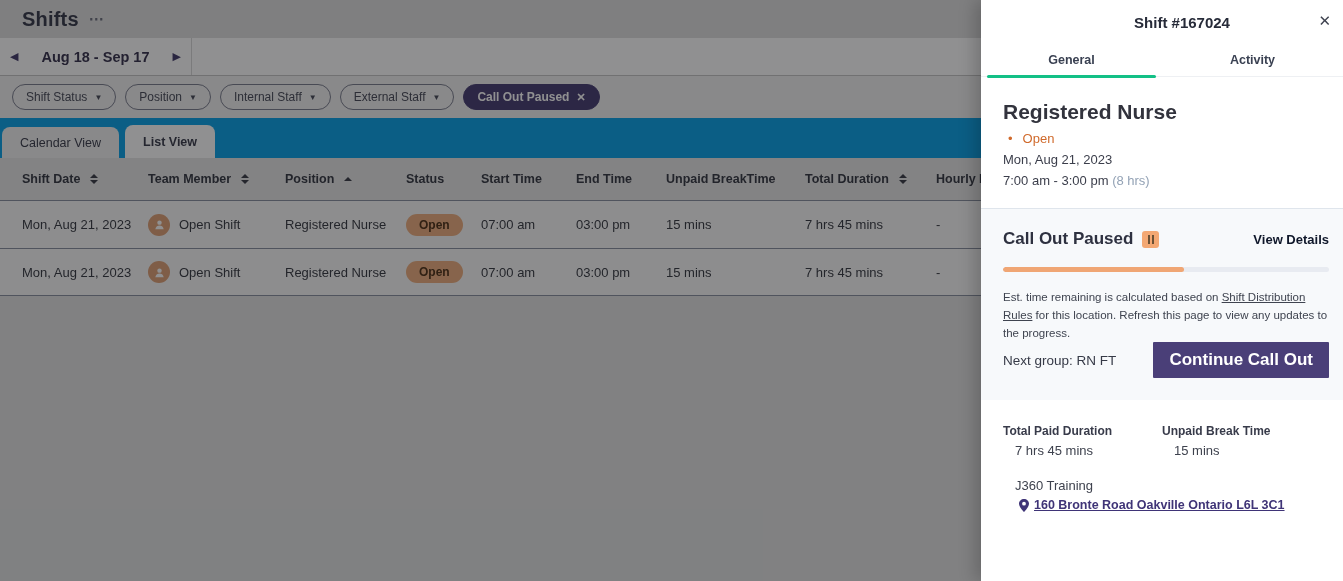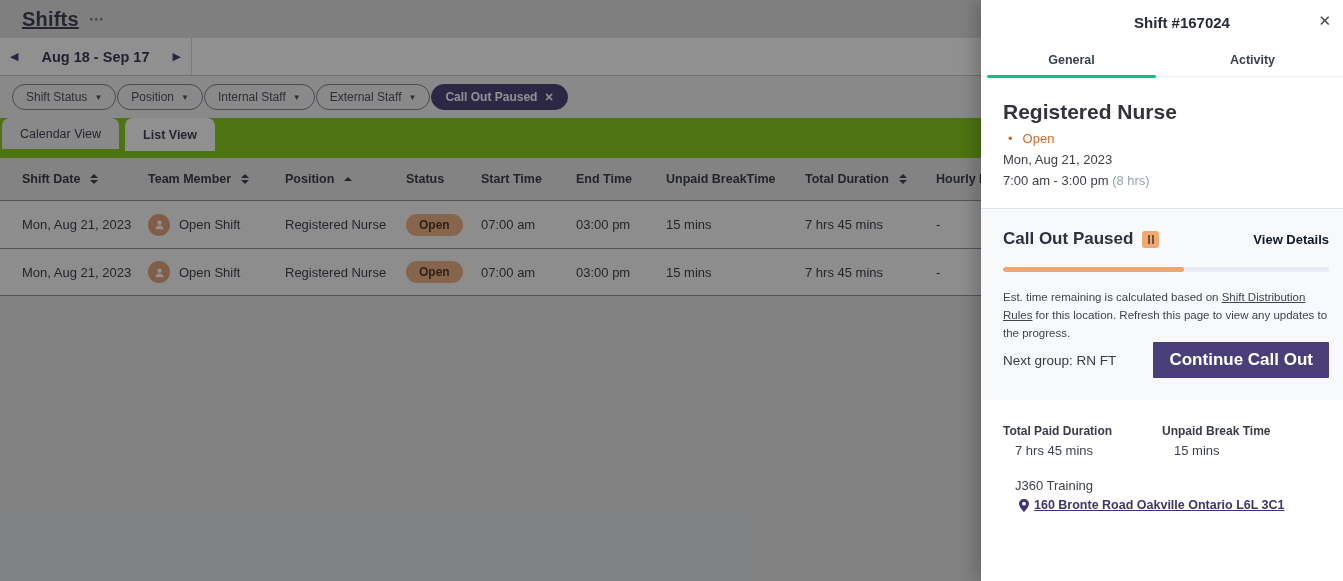--- a/index.html
+++ b/index.html
@@ -3,37 +3,37 @@
 <meta charset="utf-8">
 <style>
   * { margin:0; padding:0; box-sizing:border-box; }
   html,body { width:1343px; height:581px; overflow:hidden; background:#e3e3e3;
     font-family:"Liberation Sans", sans-serif; }
   .app { position:relative; width:1343px; height:581px; }
 
   
   .left { position:absolute; left:0; top:0; width:981px; height:581px; background:#e3e3e3; overflow:hidden; }
   .app-header { height:38px; background:#e0e0e0; display:flex; align-items:center; padding-left:22px; }
-  .app-title { font-size:20px; font-weight:bold; color:#3a3d4d; letter-spacing:.2px;text-decoration:underline; }
+  .app-title { font-size:20px; font-weight:bold; color:#3a3d4d; letter-spacing:.2px; }
   .more-dots { margin-left:10px; color:#6f7280; font-size:15px; font-weight:bold; letter-spacing:1px; }
 
   .toolbar { height:38px; background:#ffffff; border-bottom:1px solid #c6c6c6; display:flex; }
   .date-nav { width:192px; display:flex; align-items:center; justify-content:space-between;
     padding:0 10px; border-right:1px solid #d9d9d9; }
   .date-arrow { color:#463e6e; font-size:11px; cursor:pointer; }
   .date-range { font-size:14.5px; font-weight:bold; color:#3a3550; }
 
-  .filters { height:42px; background:#f2f2f2; display:flex; align-items:center; gap:1px; padding-left:12px; }
+  .filters { height:42px; background:#f2f2f2; display:flex; align-items:center; gap:9px; padding-left:12px; }
   .chip { display:inline-flex; align-items:center; gap:7px; height:26px; padding:0 13px;
     border:1px solid #7d8090; border-radius:14px; font-size:12px; color:#4b4e5c; background:transparent; }
   .chip .caret { font-size:8px; color:#4b4e5c; }
   .chip.active { background:#4a4176; border-color:#4a4176; color:#ffffff; font-weight:bold; }
   .chip.active .x { font-size:11px; color:#fff; }
 
-  .view-tabs { height:40px; background:#84cc16; display:flex; align-items:flex-start; padding-left:2px; }
+  .view-tabs { height:40px; background:#0ea5e9; display:flex; align-items:flex-end; padding-left:2px; }
   .vtab { height:31px; display:flex; align-items:center; padding:0 18px; font-size:12.5px;
     color:#3c3f4e; background:#f3f3f3; border-radius:8px 8px 0 0; margin-right:6px; }
   .vtab.active { background:#ffffff; height:33px; font-weight:bold; }
 
   .tr { display:grid; grid-template-columns:126px 137px 121px 75px 95px 90px 139px 131px 120px;
     align-items:center; padding-left:22px; width:1000px; }
   .thead { height:42px; background:#e7e7e7; }
   .th { font-size:12.5px; font-weight:bold; color:#383b45; display:flex; align-items:center; }
   .sort { display:inline-flex; flex-direction:column; gap:2px; margin-left:10px; }
   .sort i { width:0; height:0; border-left:4px solid transparent; border-right:4px solid transparent; }

